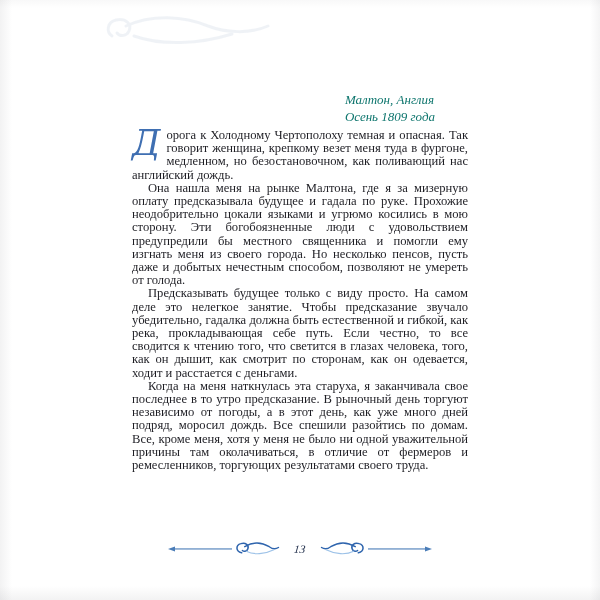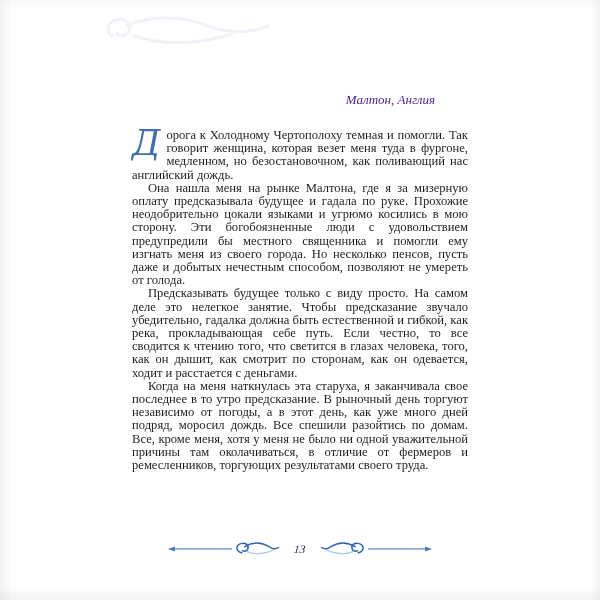--- a/index.html
+++ b/index.html
@@ -18,21 +18,21 @@
       linear-gradient(to left, rgba(40,40,50,0.05), rgba(0,0,0,0) 10px),
       linear-gradient(to top, rgba(40,40,50,0.06), rgba(0,0,0,0) 14px),
       linear-gradient(to bottom, rgba(40,40,50,0.03), rgba(0,0,0,0) 8px);
   }
   .top-flourish {
     position:absolute; left:104px; top:12px; opacity:0.09;
   }
   .dateline {
     position:absolute; top:91px; right:165px;
     text-align:left; font-style:italic;
-    color:#4c1d95; font-size:13px; line-height:17px;
+    color:#0f766e; font-size:13px; line-height:17px;
     white-space:pre;
   }
   .textblock {
     position:absolute; left:132px; top:129px; width:336px;
     color:#1e1e24; font-size:12.6px; line-height:13.2px;
     text-align:justify;
   }
   .para { margin:0; }
   .para.indent { text-indent:16px; }
   .dropcap {
@@ -63,24 +63,24 @@
 <div class="edge-shade"></div>
 
 <svg class="top-flourish" width="170" height="38" viewBox="0 0 170 38">
   <g fill="none" stroke="#5b7da8" stroke-width="3" stroke-linecap="round">
     <path d="M8,24 C2,20 3,10 12,8 C22,6 28,12 25,19 C23,24 16,25 13,21"></path>
     <path d="M22,14 C48,2 80,4 104,14 C122,21 146,22 164,14"></path>
     <path d="M30,24 C58,34 96,32 128,22"></path>
   </g>
 </svg>
 
-<div class="dateline"><div>Малтон, Англия</div></div>
+<div class="dateline"><div>Малтон, Англия</div><div>Осень 1809 года</div></div>
 
 <div class="textblock">
-  <p class="para"><span class="dropcap">Д</span><span>орога к Холодному Чертополоху темная и помогли. Так говорит женщина, которая везет меня туда в фургоне, медленном, но безостановочном, как поливающий нас английский дождь.</span></p>
+  <p class="para"><span class="dropcap">Д</span><span>орога к Холодному Чертополоху темная и опасная. Так говорит женщина, крепкому везет меня туда в фургоне, медленном, но безостановочном, как поливающий нас английский дождь.</span></p>
   <p class="para indent">Она нашла меня на рынке Малтона, где я за мизерную оплату предсказывала будущее и гадала по руке. Прохожие неодобрительно цокали языками и угрюмо косились в мою сторону. Эти богобоязненные люди с удовольствием предупредили бы местного священника и помогли ему изгнать меня из своего города. Но несколько пенсов, пусть даже и добытых нечестным способом, позволяют не умереть от голода.</p>
   <p class="para indent">Предсказывать будущее только с виду просто. На самом деле это нелегкое занятие. Чтобы предсказание звучало убедительно, гадалка должна быть естественной и гибкой, как река, прокладывающая себе путь. Если честно, то все сводится к чтению того, что светится в глазах человека, того, как он дышит, как смотрит по сторонам, как он одевается, ходит и расстается с деньгами.</p>
   <p class="para indent">Когда на меня наткнулась эта старуха, я заканчивала свое последнее в то утро предсказание. В рыночный день торгуют независимо от погоды, а в этот день, как уже много дней подряд, моросил дождь. Все спешили разойтись по домам. Все, кроме меня, хотя у меня не было ни одной уважительной причины там околачиваться, в отличие от фермеров и ремесленников, торгующих результатами своего труда.</p>
 </div>
 
 <div class="footer">
   <svg width="64" height="8" viewBox="0 0 64 8">
     <polygon points="0,4 7,1.6 7,6.4" fill="#4a7db8"></polygon>
     <rect x="6" y="3.4" width="58" height="1.1" fill="#4a7db8"></rect>
   </svg>

